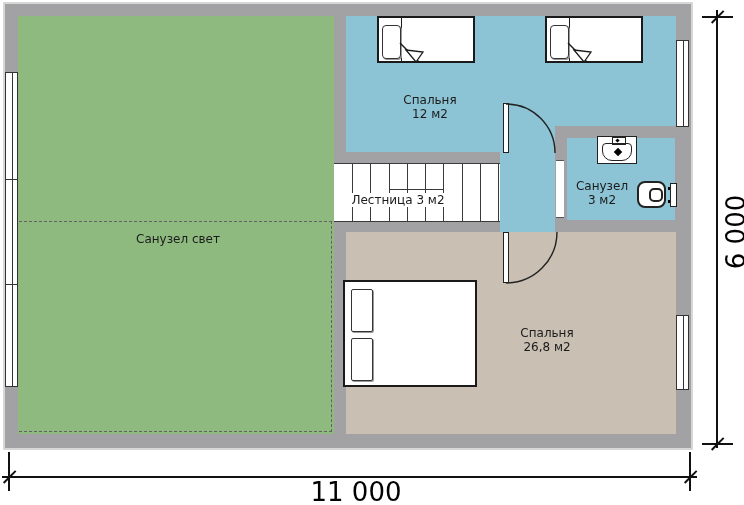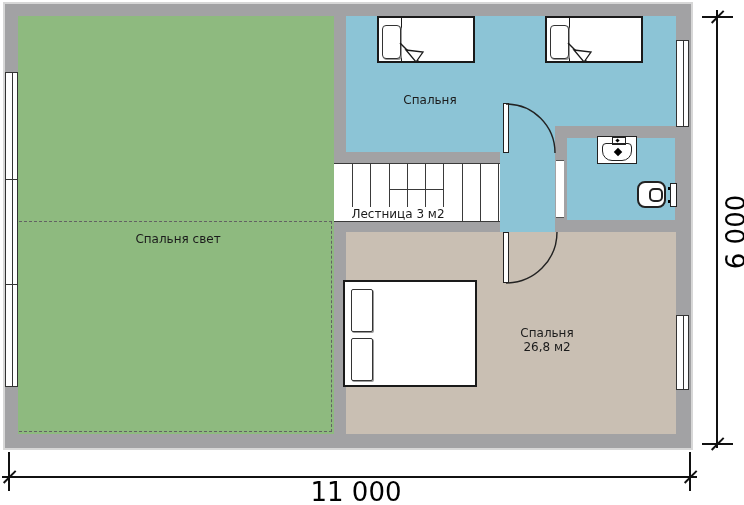--- a/index.html
+++ b/index.html
@@ -128,27 +128,32 @@
   <svg class="overlay" width="744" height="505" viewBox="0 0 744 505">
     <path d="M506,104 A49,49 0 0 1 555,153" stroke="#222" stroke-width="1.4" fill="none"></path>
     <path d="M506,283 A51,51 0 0 0 557,232" stroke="#222" stroke-width="1.4" fill="none"></path>
     <path d="M400,43 L419,62" stroke="#1a1a1a" stroke-width="1.4" fill="none"></path>
     <path d="M406,50 L423,52 L416,62 Z" stroke="#1a1a1a" stroke-width="1.3" fill="#ffffff"></path>
     <path d="M568,43 L587,62" stroke="#1a1a1a" stroke-width="1.4" fill="none"></path>
     <path d="M574,50 L591,52 L584,62 Z" stroke="#1a1a1a" stroke-width="1.3" fill="#ffffff"></path>
   </svg>
 
   <div class="room-label" style="left:108px;top:232px;width:140px;">
-    <div>Спальня свет</div>
+    <div>Санузел свет</div>
   </div>
   <div class="room-label" style="left:370px;top:93px;width:120px;">
     <div>Спальня</div>
+    <div>12 м2</div>
   </div>
-  <div class="room-label" style="left:345px;top:207px;width:106px;">
+  <div class="room-label" style="left:345px;top:193px;width:106px;">
     <span class="stair-label">Лестница 3 м2</span>
+  </div>
+  <div class="room-label" style="left:552px;top:179px;width:100px;">
+    <div>Санузел</div>
+    <div>3 м2</div>
   </div>
   <div class="room-label" style="left:487px;top:326px;width:120px;">
     <div>Спальня</div>
     <div>26,8 м2</div>
   </div>
 
   <div class="dim-line" style="left:2px;top:476px;width:695px;height:1.5px;"></div>
   <div class="dim-line" style="left:8px;top:452px;width:1.5px;height:39px;"></div>
   <div class="dim-line" style="left:689px;top:452px;width:1.5px;height:39px;"></div>
   <div class="dim-slash" style="left:1px;top:476px;"></div>

